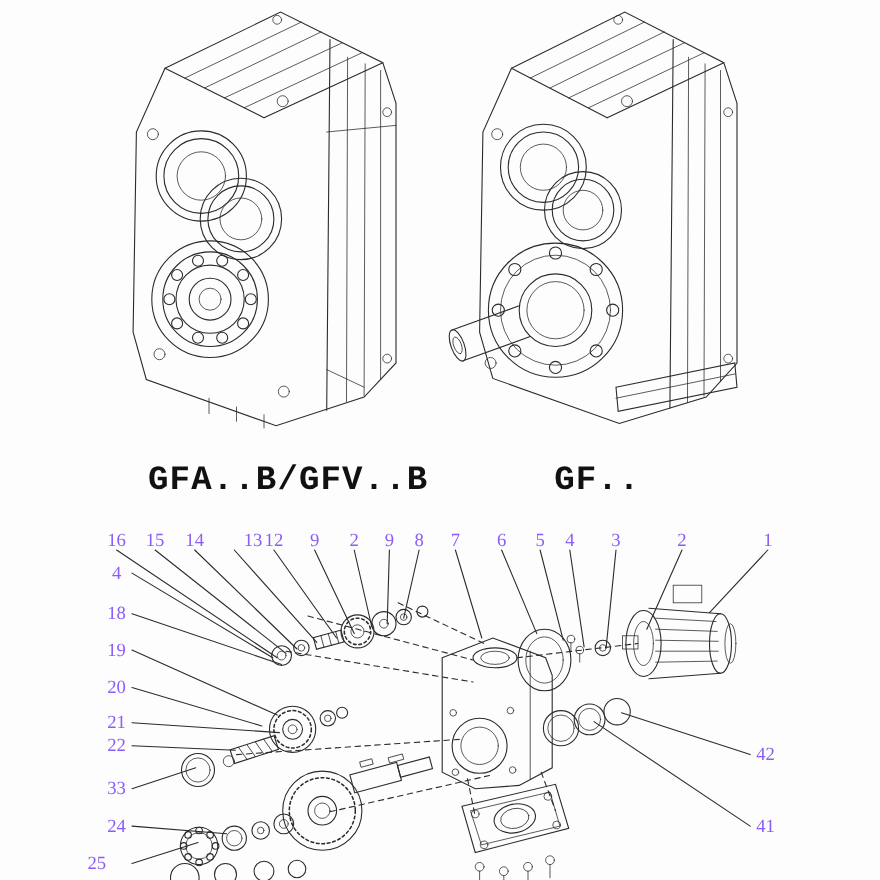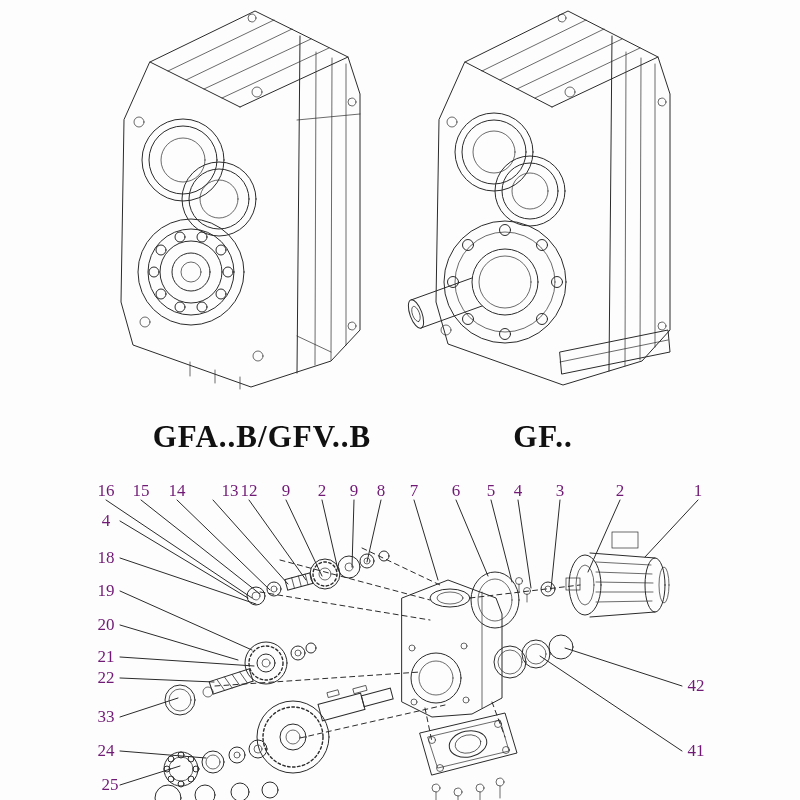--- a/index.html
+++ b/index.html
@@ -11,24 +11,25 @@
   svg.art { position:absolute; left:0; top:0; }
   svg.art * { stroke:#2b2b2b; fill:none; stroke-width:1; stroke-linecap:round; }
   svg.art .dash { stroke-dasharray:5 4; stroke-width:0.8; }
   svg.art .lead { stroke-width:0.75; stroke:#3a3a3a; }
   svg.art .thin { stroke-width:0.7; }
   svg.art .teeth { stroke-dasharray:2.5 2.5; stroke-width:1.4; }
   .caption {
     position:absolute; transform:translate(-50%,-50%);
     font-weight:bold; font-size:31px; letter-spacing:1px; color:#111;
     white-space:nowrap;
+    font-family:Liberation Mono, monospace;
   }
   .num {
     position:absolute; transform:translate(-50%,-50%);
-    font-size:17px; color:#701a75; white-space:nowrap;
+    font-size:17px; color:#8b5cf6; white-space:nowrap;
   }
 </style>
 </head>
 <body>
 
 <div class="canvas">
 
   <svg class="art" width="800" height="800" viewBox="0 0 800 800">
 
     <g>
@@ -346,18 +347,18 @@
   <span class="num" style="left:698px; top:491px">1</span>
 
   <span class="num" style="left:106px; top:521px">4</span>
   <span class="num" style="left:106px; top:558px">18</span>
   <span class="num" style="left:106px; top:591px">19</span>
   <span class="num" style="left:106px; top:625px">20</span>
   <span class="num" style="left:106px; top:657px">21</span>
   <span class="num" style="left:106px; top:678px">22</span>
   <span class="num" style="left:106px; top:717px">33</span>
   <span class="num" style="left:106px; top:751px">24</span>
-  <span class="num" style="left:110px; top:785px">25</span>
+  <span class="num" style="left:88px; top:785px">25</span>
 
   <span class="num" style="left:696px; top:686px">42</span>
   <span class="num" style="left:696px; top:751px">41</span>
 
 </div>
 
 </body></html>

